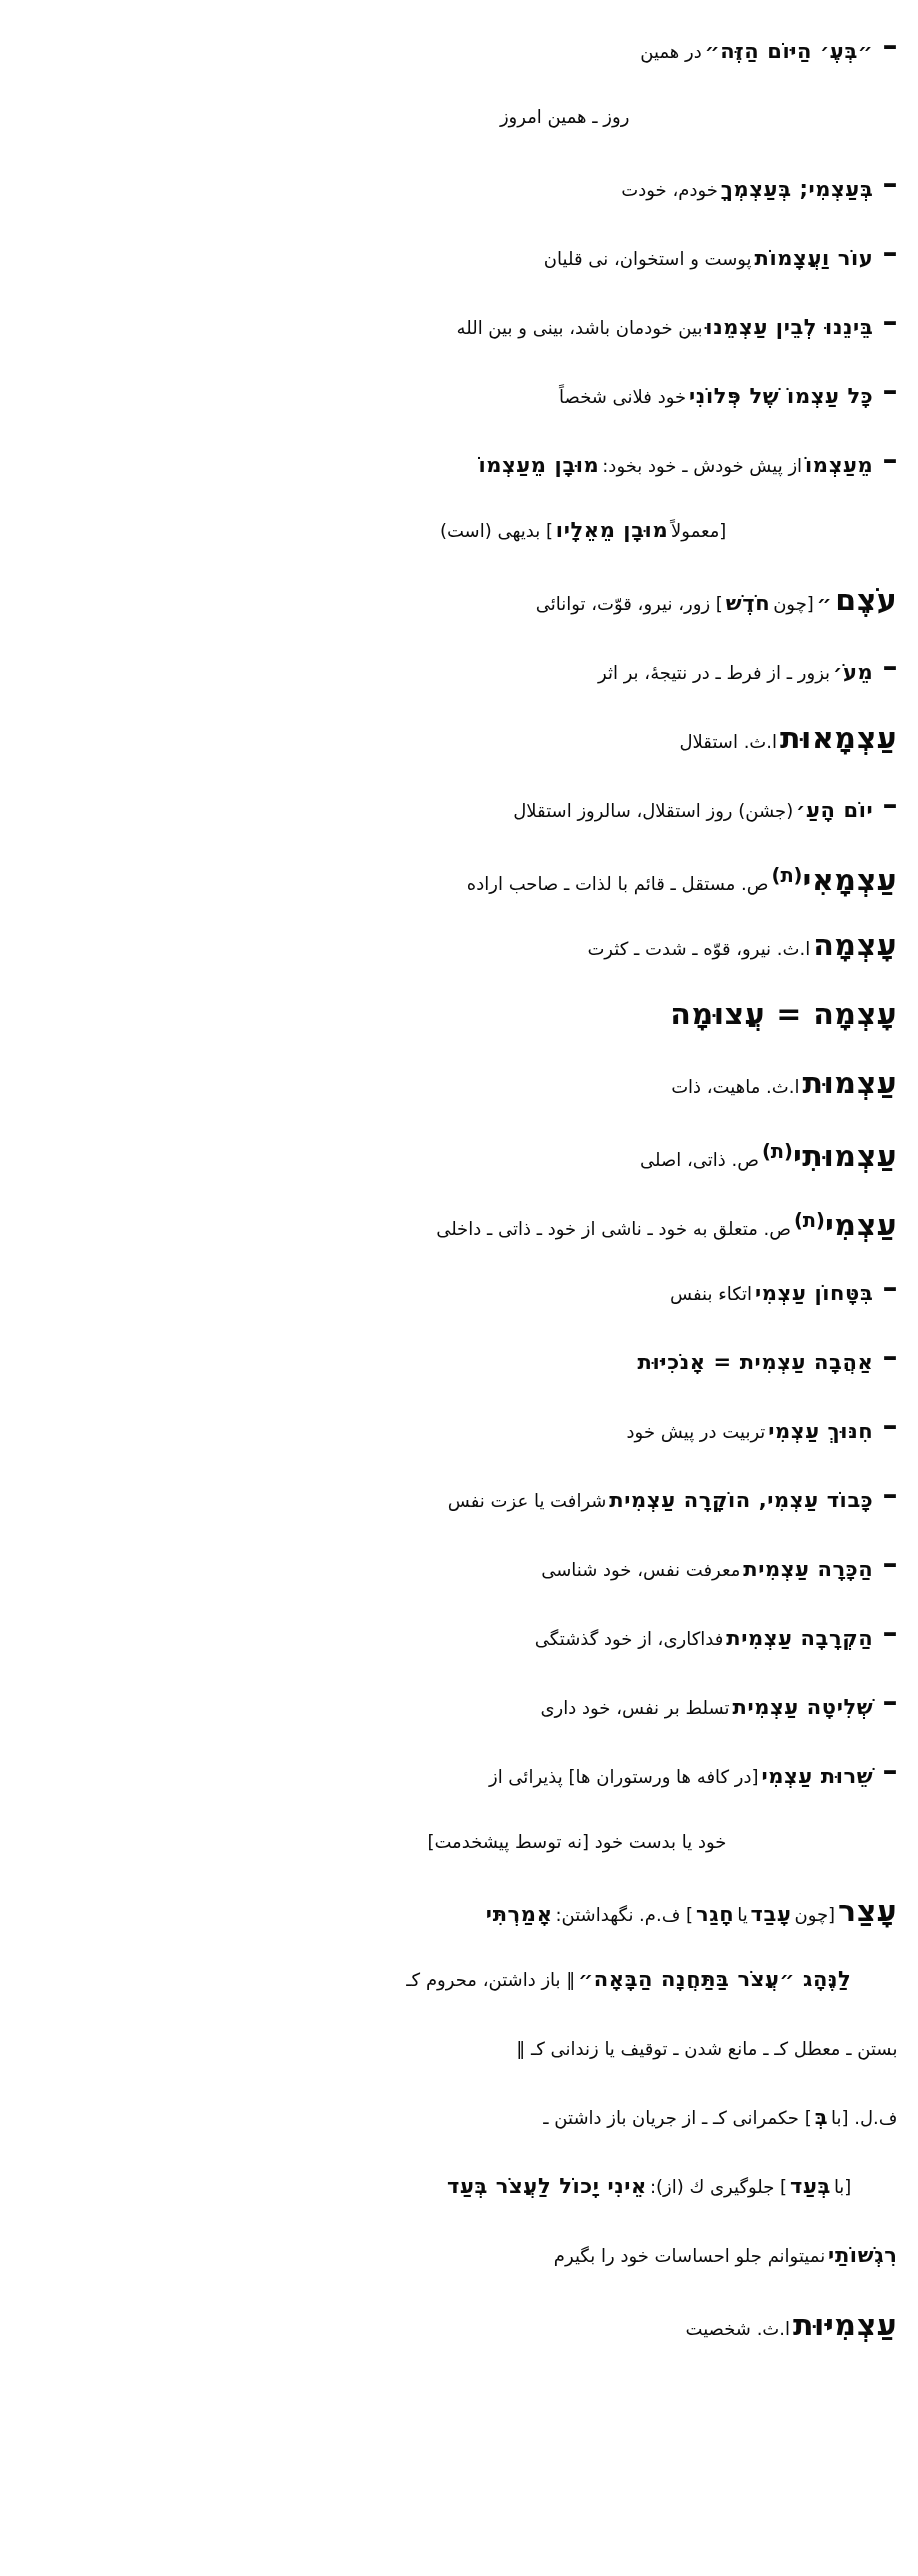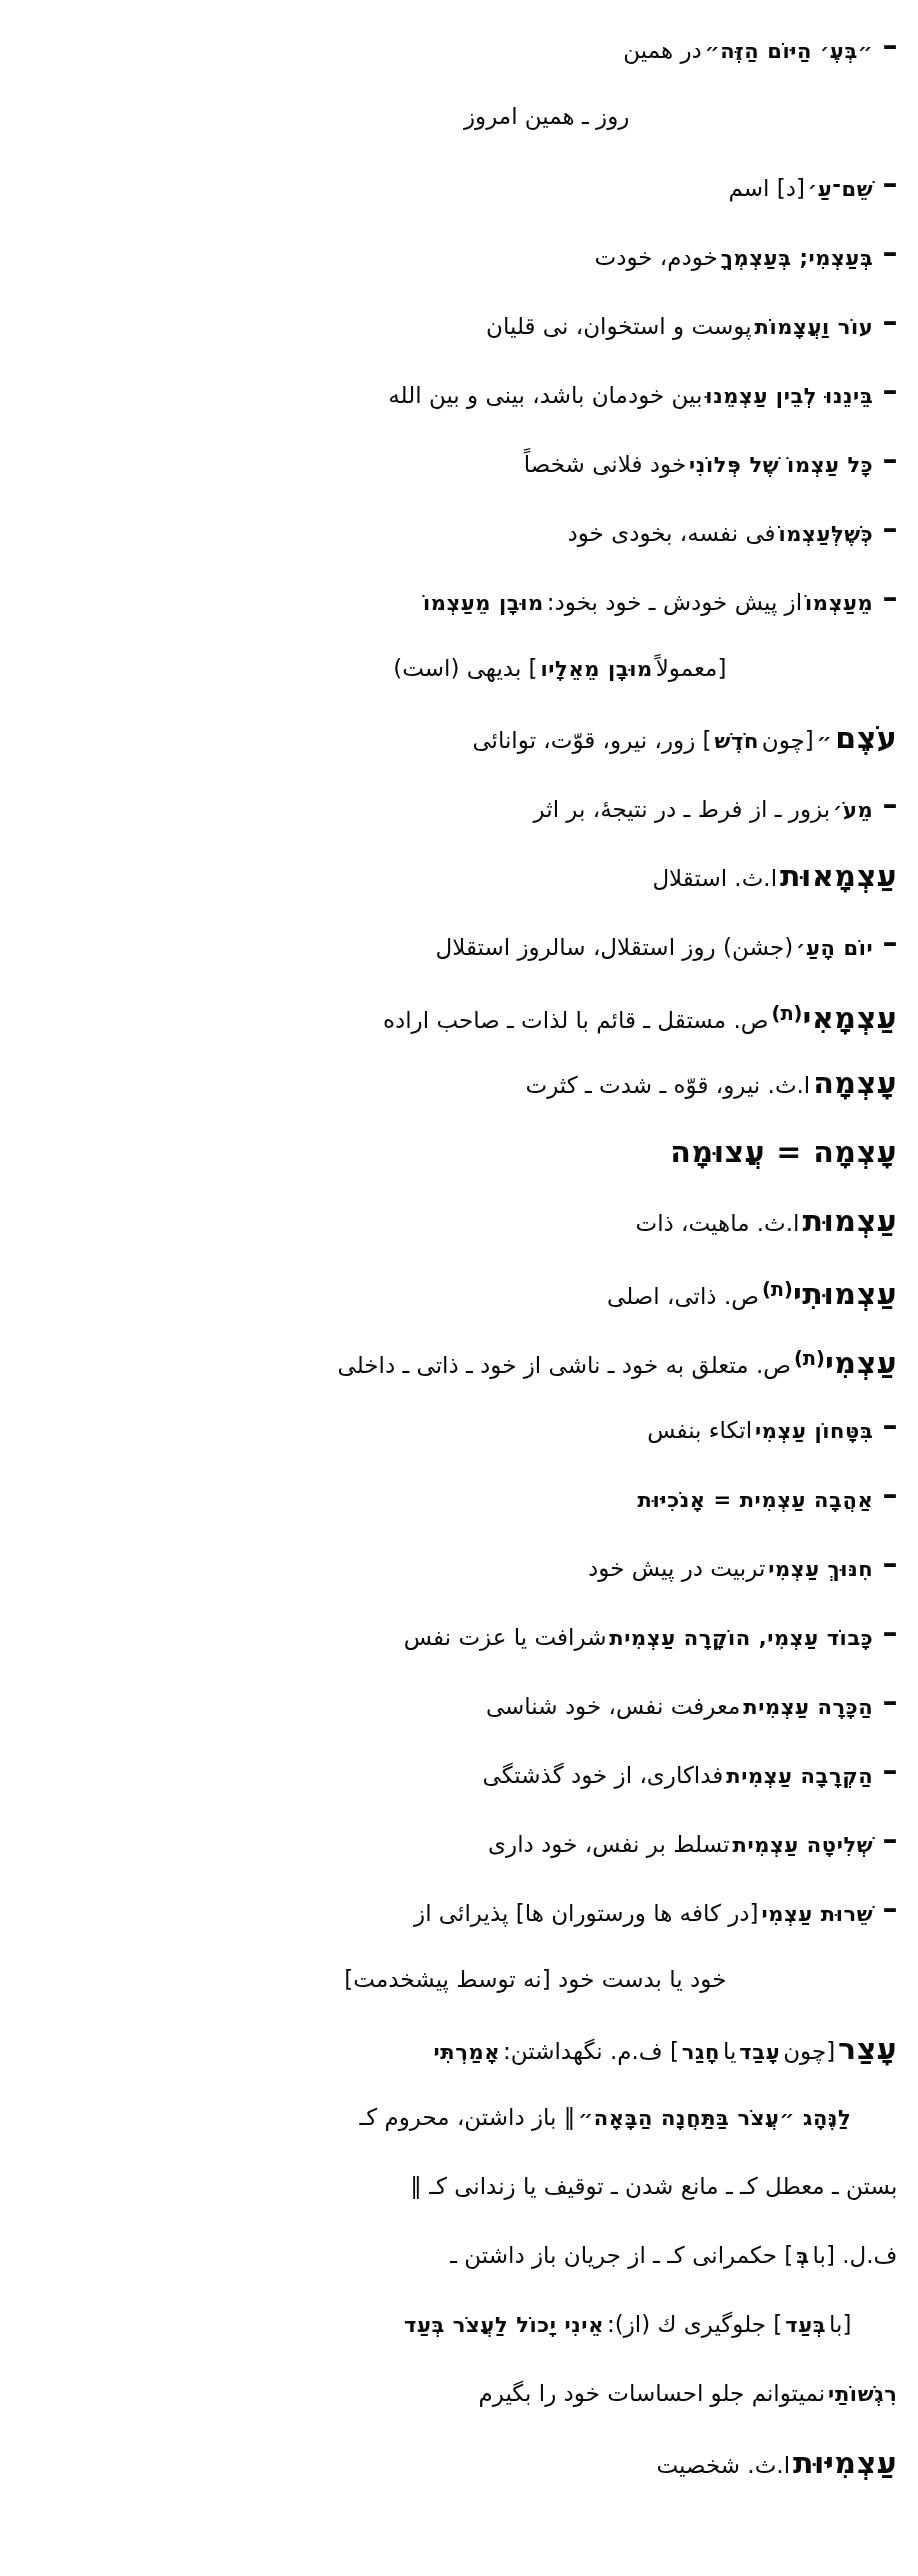--- a/index.html
+++ b/index.html
@@ -41,47 +41,41 @@
     font-weight: bold;
     font-size: 21px;
     letter-spacing: 0.6px;
   }
   .hw { font-size: 30px; }
   .he-sup {
     font-weight: bold;
     font-size: 19.4px;
     vertical-align: 8px;
   }
-  .fa { font-size: 23px; }
+  .fa { font-size: 18px; }
 </style>
 </head>
 <body style="background: rgb(255, 255, 255); color: rgb(11, 11, 11);">
 
 <div class="page">
     <div class="entry sub">
       <div class="line"><span class="dash">–</span><span class="he">״בְּעֶ׳ הַיּוֹם הַזֶּה״</span> <span class="fa">در همین</span></div>
       <div class="line ind3"><span class="fa">روز ـ همین امروز</span></div>
-    </div>
-    <div class="entry sub">
-      <div class="line"><span class="dash">–</span><span class="he">שֵׁם־עַ׳</span> <span class="fa">[د] اسم</span></div>
     </div>
     <div class="entry sub">
       <div class="line"><span class="dash">–</span><span class="he">בְּעַצְמִי; בְּעַצְמְךָ</span> <span class="fa">خودم، خودت</span></div>
     </div>
     <div class="entry sub">
       <div class="line"><span class="dash">–</span><span class="he">עוֹר וַעֲצָמוֹת</span> <span class="fa">پوست و استخوان، نی قلیان</span></div>
     </div>
     <div class="entry sub">
       <div class="line"><span class="dash">–</span><span class="he">בֵּינֵנוּ לְבֵין עַצְמֵנוּ</span> <span class="fa">بین خودمان باشد، بینی و بین الله</span></div>
     </div>
     <div class="entry sub">
       <div class="line"><span class="dash">–</span><span class="he">כָּל עַצְמוֹ שֶׁל פְּלוֹנִי</span> <span class="fa">خود فلانی شخصاً</span></div>
-    </div>
-    <div class="entry sub">
-      <div class="line"><span class="dash">–</span><span class="he">כְּשֶׁלְּעַצְמוֹ</span> <span class="fa">فی نفسه، بخودی خود</span></div>
     </div>
     <div class="entry sub">
       <div class="line"><span class="dash">–</span><span class="he">מֵעַצְמוֹ</span> <span class="fa">از پیش خودش ـ خود بخود:</span> <span class="he">מוּבָן מֵעַצְמוֹ</span></div>
       <div class="line ind2"><span class="fa">[معمولاً</span> <span class="he">מוּבָן מֵאֵלָיו</span> <span class="fa">] بدیهی (است)</span></div>
     </div>
     <div class="entry head">
       <div class="line"><span class="he hw">עֹצֶם</span> <span class="he">״</span> <span class="fa">[چون</span> <span class="he">חֹדֶשׁ</span> <span class="fa">] زور، نیرو، قوّت، توانائی</span></div>
     </div>
     <div class="entry sub">
       <div class="line"><span class="dash">–</span><span class="he">מֵעֹ׳</span> <span class="fa">بزور ـ از فرط ـ در نتیجهٔ، بر اثر</span></div>

